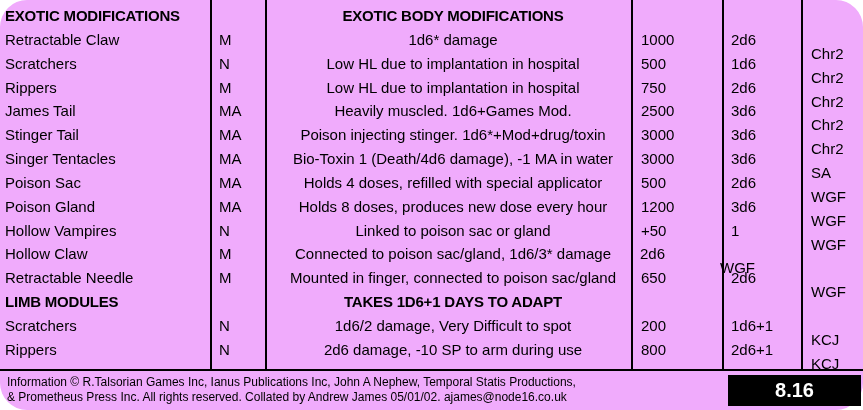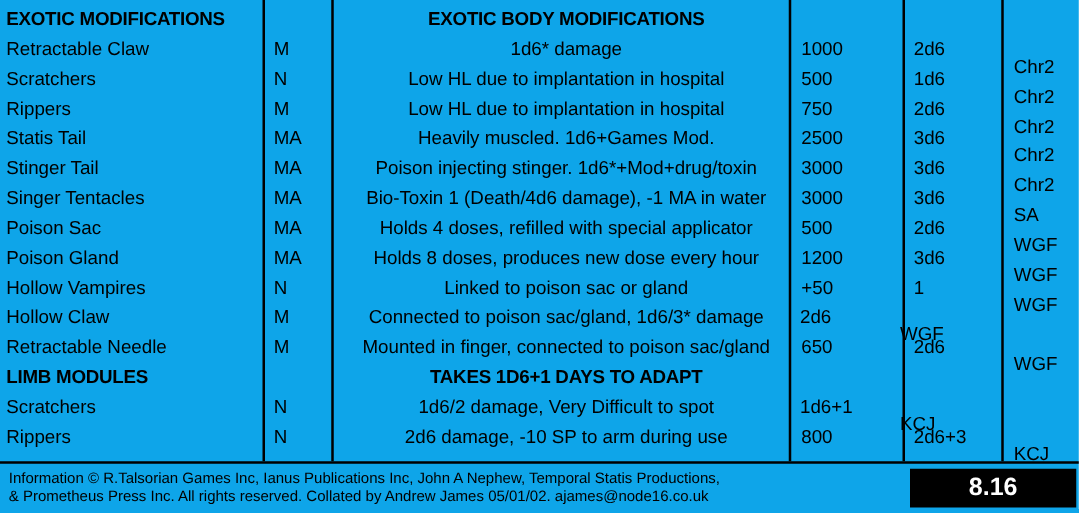--- a/index.html
+++ b/index.html
@@ -9,21 +9,22 @@
     color: #000000;
     width: 863px;
     height: 410px;
     position: relative;
     overflow: hidden;
   }
   .page {
     position: relative;
     width: 863px;
     height: 410px;
-    background: #0ea5e9;
+    background: #f0abfc;
+    border-radius: 27px;
   }
   .table {
     position: relative;
     width: 863px;
     height: 369px;
     padding-top: 4px;
   }
   .vline {
     position: absolute;
     top: 0;
@@ -128,21 +129,21 @@
         </div>
         <div class="row">
           <div class="cell col-name">Rippers</div>
           <div class="cell col-code">M</div>
           <div class="cell col-description">Low HL due to implantation in hospital</div>
           <div class="cell col-cost">750</div>
           <div class="cell col-dice">2d6</div>
           <div class="cell col-source">Chr2</div>
         </div>
         <div class="row">
-          <div class="cell col-name">Statis Tail</div>
+          <div class="cell col-name">James Tail</div>
           <div class="cell col-code">MA</div>
           <div class="cell col-description">Heavily muscled. 1d6+Games Mod.</div>
           <div class="cell col-cost">2500</div>
           <div class="cell col-dice">3d6</div>
           <div class="cell col-source">Chr2</div>
         </div>
         <div class="row">
           <div class="cell col-name">Stinger Tail</div>
           <div class="cell col-code">MA</div>
           <div class="cell col-description">Poison injecting stinger. 1d6*+Mod+drug/toxin</div>
@@ -202,29 +203,30 @@
           <div class="cell col-code"></div>
           <div class="cell col-description">TAKES 1D6+1 DAYS TO ADAPT</div>
           <div class="cell col-cost"></div>
           <div class="cell col-dice"></div>
           <div class="cell col-source"></div>
         </div>
         <div class="row">
           <div class="cell col-name">Scratchers</div>
           <div class="cell col-code">N</div>
           <div class="cell col-description">1d6/2 damage, Very Difficult to spot</div>
+          <div class="cell col-cost">200</div>
           <div class="cell col-dice">1d6+1</div>
           <div class="cell col-source">KCJ</div>
         </div>
         <div class="row">
           <div class="cell col-name">Rippers</div>
           <div class="cell col-code">N</div>
           <div class="cell col-description">2d6 damage, -10 SP to arm during use</div>
           <div class="cell col-cost">800</div>
-          <div class="cell col-dice">2d6+3</div>
+          <div class="cell col-dice">2d6+1</div>
           <div class="cell col-source">KCJ</div>
         </div>
       </div>
   </div>
 
   <div class="footer-rule"></div>
 
   <div class="footer">
     <div class="footer-text">
       <div>Information © R.Talsorian Games Inc, Ianus Publications Inc, John A Nephew, Temporal Statis Productions,</div>

